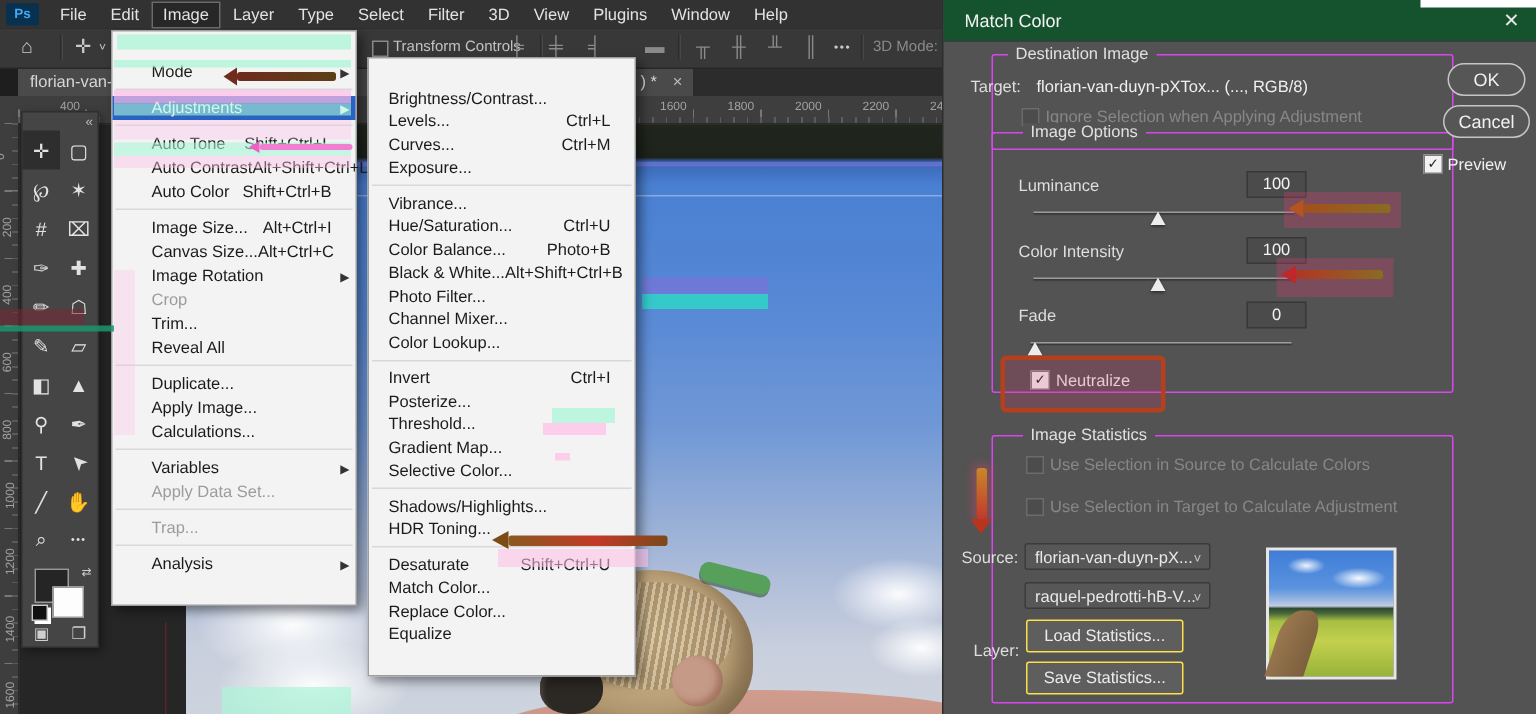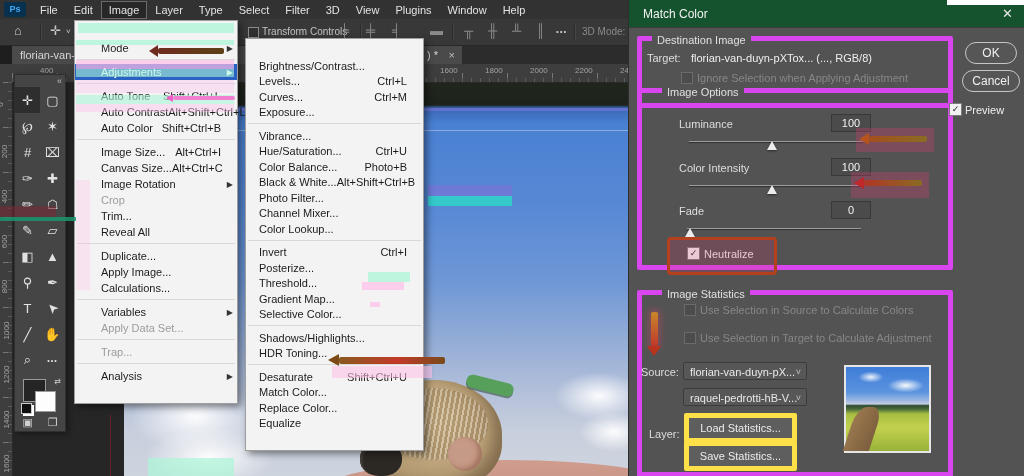--- a/index.html
+++ b/index.html
@@ -106,37 +106,37 @@
   
   .arr-tail{position:absolute;}
   .arr-headL{position:absolute;width:0;height:0;border-top:6px solid transparent;border-bottom:6px solid transparent;}
   .arr-headD{position:absolute;width:0;height:0;border-left:7px solid transparent;border-right:7px solid transparent;}
 
   
   #dialog{left:628px;top:0;width:396px;height:476px;background:#535353;border-left:1px solid #2e2e2e;z-index:4;font-size:11px;color:#dedede;}
   #dlg-titlebar{position:absolute;left:0;top:0;width:100%;height:27px;background:#14532d;border-bottom:1px solid #3d3d3d;}
   #dlg-title{position:absolute;left:14px;top:7px;font-size:12px;color:#f2f2f2;}
   #dlg-close{position:absolute;right:12px;top:6px;font-size:13px;color:#e8e8e8;}
-  .grp{position:absolute;border:5px solid #d946ef;border-radius:2px;}
+  .grp{position:absolute;border:1px solid #d946ef;border-radius:2px;margin-left:24px;}
   .grp-legend{position:absolute;top:-7px;background:#535353;padding:0 5px;color:#e0e0e0;}
   .dim{color:#878787;}
   .cbx{position:absolute;width:11px;height:11px;background:#f2f2f2;border:1px solid #7e7e7e;color:#222;
        font-size:9px;line-height:11px;text-align:center;}
   .cbx-dis{position:absolute;width:10px;height:10px;background:#4c4c4c;border:1px solid #6b6b6b;}
   .vbox{position:absolute;width:38px;height:16px;background:#4b4b4b;border:1px solid #383838;color:#f2f2f2;
         text-align:center;line-height:16px;}
   .track{position:absolute;height:1px;background:#9c9c9c;box-shadow:0 1px 1px rgba(0,0,0,.45);}
   .thumb{position:absolute;width:0;height:0;border-left:5px solid transparent;border-right:5px solid transparent;
          border-bottom:9px solid #ececec;filter:drop-shadow(0 1px 1px rgba(0,0,0,.5));}
   .dd{position:absolute;width:124px;height:18px;background:#575757;border:1px solid #3b3b3b;border-radius:2px;
       color:#e8e8e8;line-height:18px;padding:0 6px;box-sizing:border-box;}
   .dd .chev{position:absolute;right:5px;top:0;color:#c6c6c6;font-size:9px;}
   .btn-pill{position:absolute;border:1px solid #c6c6c6;border-radius:11px;background:#565656;color:#f0f0f0;
             text-align:center;font-size:12px;}
-  .btn-rect{position:absolute;width:103px;height:20px;background:#5e5e5e;border:5px solid #fde047;border-radius:2px;
+  .btn-rect{position:absolute;width:103px;height:20px;background:#5e5e5e;border:1px solid #fde047;border-radius:2px;
             color:#ececec;text-align:center;line-height:20px;}
   #thumb-img{position:absolute;left:215px;top:365px;width:87px;height:88px;border:2px solid #e6e6e6;box-sizing:border-box;
     background:
       radial-gradient(ellipse 26px 10px at 72% 22%,rgba(255,255,255,.95),rgba(255,255,255,0) 70%),
       radial-gradient(ellipse 18px 8px at 30% 12%,rgba(255,255,255,.9),rgba(255,255,255,0) 70%),
       linear-gradient(180deg,#3e7dd8 0%,#5b93de 30%,#9db9e2 40%,#c2cde2 44%,#2f4a30 46%,#49683b 50%,#a7bf42 56%,#c3d04e 72%,#97b338 100%);}
   #thumb-path{position:absolute;left:4px;bottom:0;width:26px;height:44px;background:linear-gradient(100deg,#9c7a50,#7c5e3e);
     transform:skewX(-18deg);border-radius:40% 40% 0 0;}
   #neutralize-hl{position:absolute;left:38px;top:237px;width:104px;height:32px;border:3px solid #b5401e;border-radius:4px;
     background:rgba(214,60,110,.22);z-index:6;}

